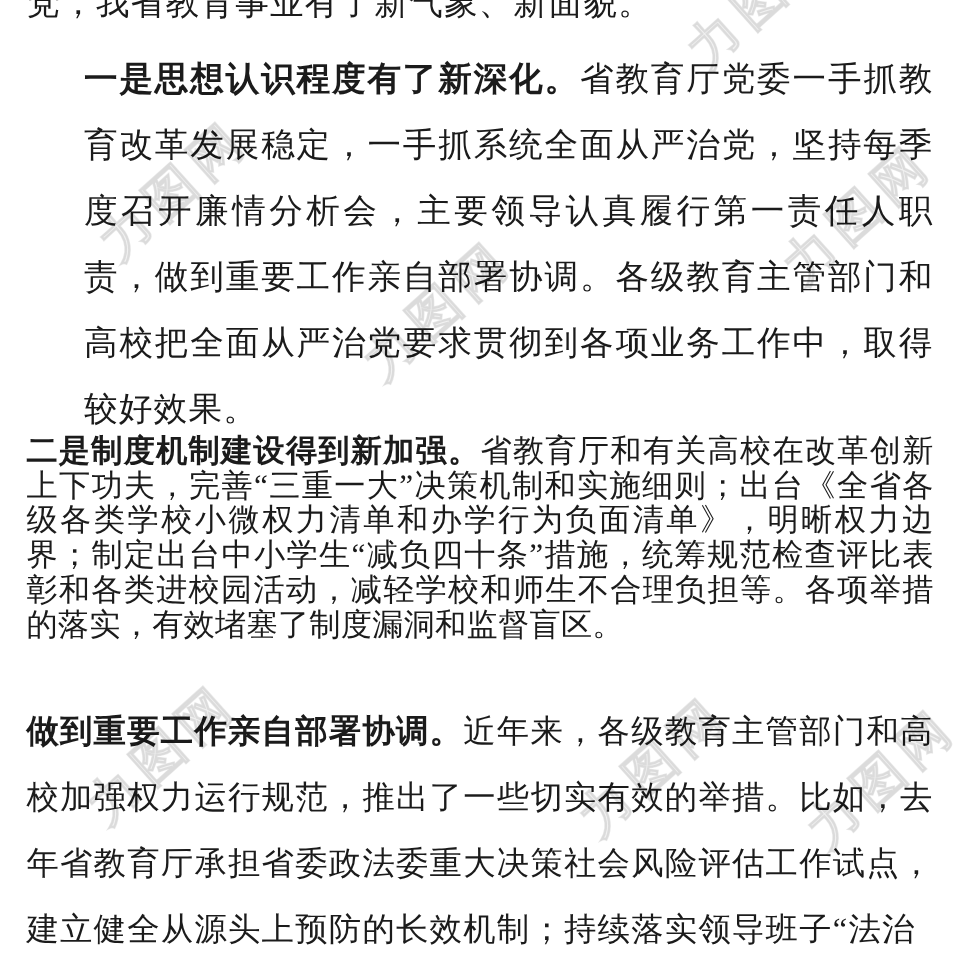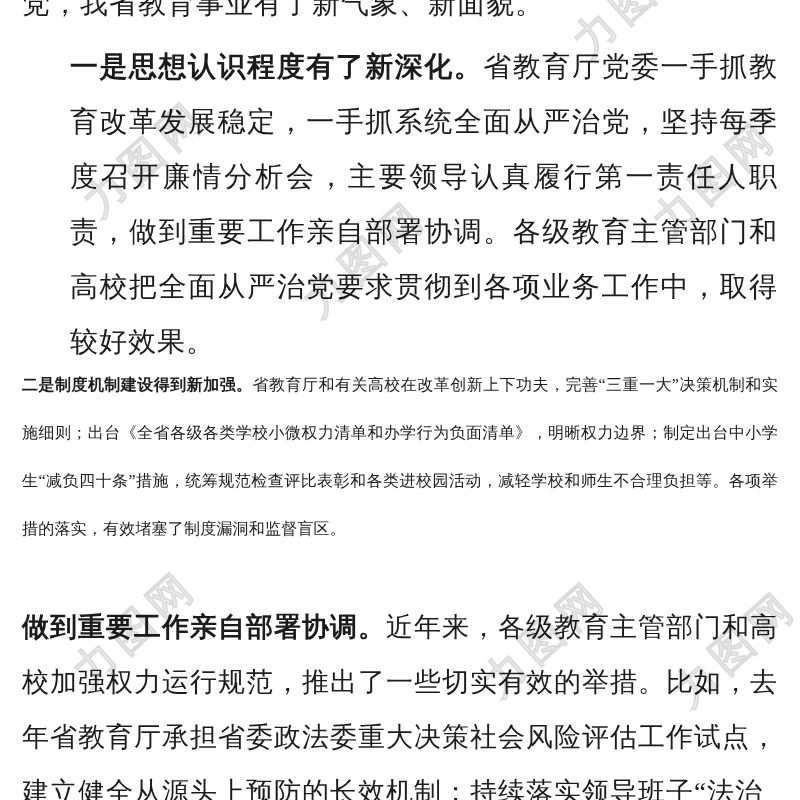--- a/index.html
+++ b/index.html
@@ -29,22 +29,22 @@
     text-align: justify;
     text-justify: inter-ideograph;
     word-break: break-all;
   }
   .para-wide {
     font-size: 28px;
     line-height: 55px;
     letter-spacing: 1px;
   }
   .para-tight {
-    font-size: 16px;
-    line-height: 48px;
+    font-size: 26px;
+    line-height: 29px;
     letter-spacing: 0.2px;
   }
   .para-wide3 {
     font-size: 27px;
     line-height: 55px;
     letter-spacing: 1px;
   }
   #para-continuation { margin-top: -24px; }
   #para-point1 { margin-top: 8px; margin-left: 48px; }
   #para-point2 { margin-top: -8px; }

